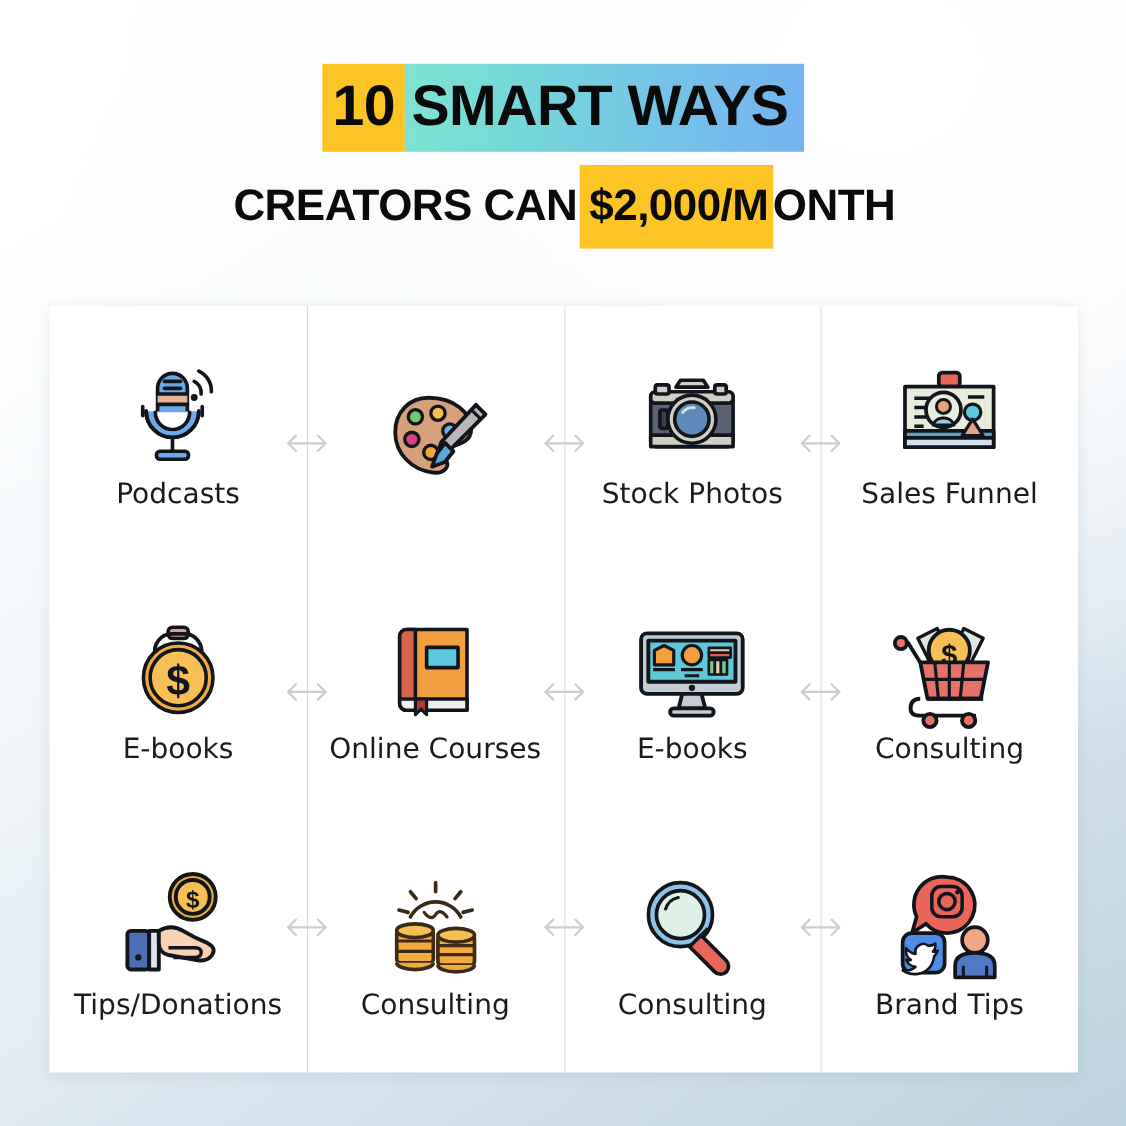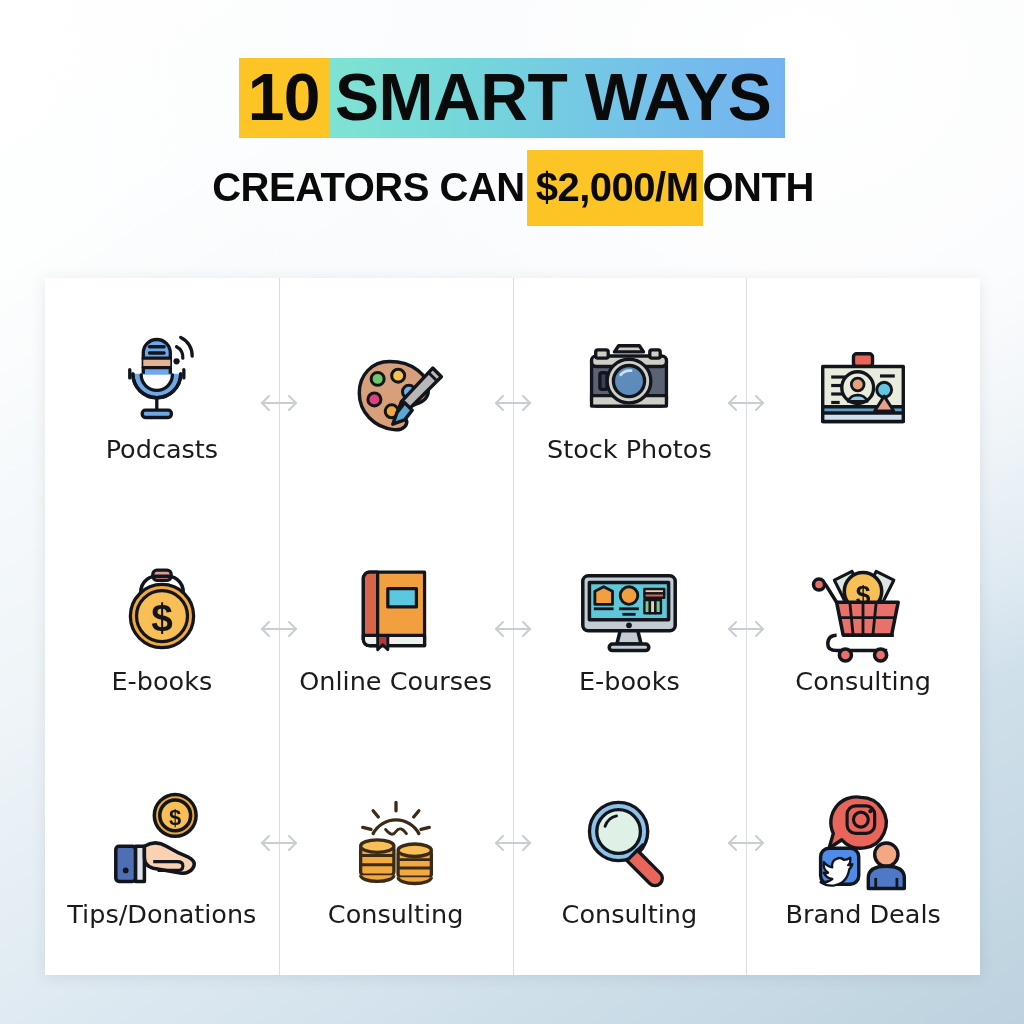--- a/index.html
+++ b/index.html
@@ -19,21 +19,21 @@
   .headline{
     position:absolute;left:0;right:0;top:58px;
     text-align:center;
   }
   .hl-line{
     display:block;white-space:nowrap;
     font-weight:bold;
     color:#0a0a0a;
     letter-spacing:-0.5px;
   }
-  .hl-line.l1{font-size:66px;line-height:68px;text-align:center;}
+  .hl-line.l1{font-size:52px;line-height:68px;text-align:center;}
   .hl-line.l2{font-size:40px;line-height:64px;margin-top:12px;}
   .hl-seg{
     display:inline-block;
     padding:5px 9px 7px 9px;
     vertical-align:middle;
     transform:skewX(0deg);
   }
   .hl-plain{display:inline-block;padding:5px 2px 7px 2px;vertical-align:middle;}
   .seg-num{background:#fcc424;}
   .seg-grad{background:linear-gradient(90deg,#7fe3d2 0%,#74d8da 28%,#74c3e8 66%,#74b3f0 100%);padding-left:6px;padding-right:14px;}
@@ -171,20 +171,21 @@
               <line x1="20" y1="34" x2="34" y2="34" stroke-width="3"></line>
               <line x1="20" y1="42" x2="30" y2="42" stroke-width="3"></line>
               <line x1="20" y1="50" x2="32" y2="50" stroke-width="3"></line>
               <line x1="20" y1="58" x2="28" y2="58" stroke-width="3"></line>
               <line x1="66" y1="33" x2="80" y2="33" stroke-width="3"></line>
               <circle cx="70" cy="46" r="7" fill="#5fc8e0" stroke-width="2.8"></circle>
               <path d="M70 52 l9 14 h-18 z" fill="#e8a08a" stroke-width="2.8"></path>
             </g>
           </svg>
         </div>
+        <div class="cell-label">Sales Funnel</div>
       </div>
 
       <div class="cell">
         <div class="icon-wrap">
           <svg viewBox="0 0 100 100" width="102" height="102">
             <g stroke="#12161c" stroke-width="3.2" stroke-linejoin="round">
               <rect x="41" y="10" width="18" height="10" rx="4" fill="#dd9a96"></rect>
               <path d="M30 38 C26 24 36 16 44 16 h12 c8 0 18 8 14 22" fill="none" stroke-width="3.4"></path>
               <circle cx="50" cy="55" r="31" fill="#f2a93f"></circle>
               <circle cx="50" cy="55" r="25" fill="#f7bf55"></circle>
@@ -335,21 +336,21 @@
               <circle cx="57" cy="19" r="2" fill="#12161c" stroke="none"></circle>
               <rect x="10" y="54" width="36" height="34" rx="8" fill="#4f8ce8"></rect>
               <path d="M38 63 q-3 2 -6 2 q-3 -3 -7 -1 q-5 2 -4 8 q-5 -1 -8 -5 q-1 7 4 10 q-2 1 -4 0 q2 5 8 6 q-5 4 -11 3 q6 4 13 3 q12 -2 14 -15 q2 -2 3 -5 q-2 1 -4 1 q2 -2 2 -4z" fill="#ffffff" stroke-width="2.2"></path>
               <circle cx="72" cy="60" r="11" fill="#f3a883"></circle>
               <path d="M55 92 v-10 q0 -11 17 -11 q17 0 17 11 v10z" fill="#4f79c4"></path>
               <line x1="62" y1="82" x2="62" y2="92" stroke-width="2.6"></line>
               <line x1="82" y1="82" x2="82" y2="92" stroke-width="2.6"></line>
             </g>
           </svg>
         </div>
-        <div class="cell-label">Brand Deals</div>
+        <div class="cell-label">Brand Tips</div>
       </div>
 
     </div>
 
     <div class="divider" style="left:234px;"></div>
     <div class="divider" style="left:468px;"></div>
     <div class="divider" style="left:701px;"></div>
 
     <div class="arrow" style="left:234px;top:125px;">
         <svg viewBox="0 0 46 24">

